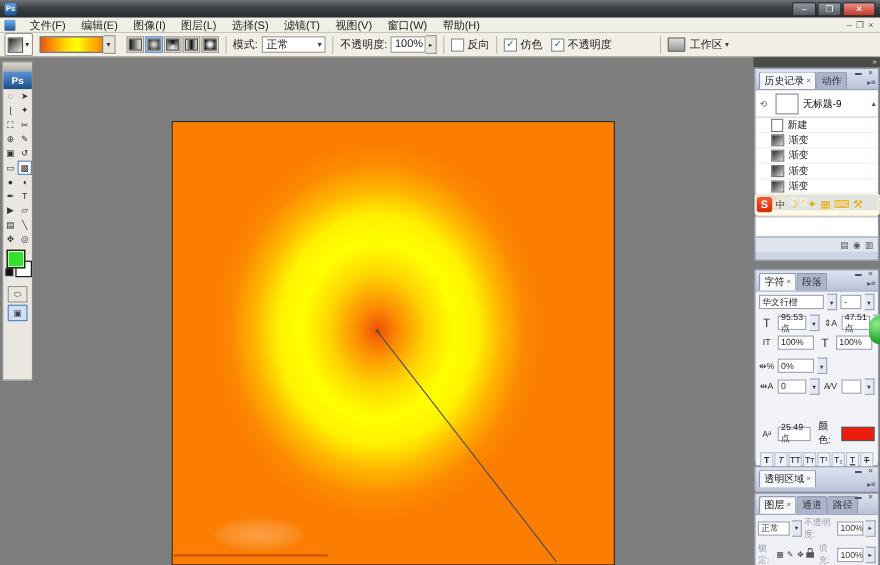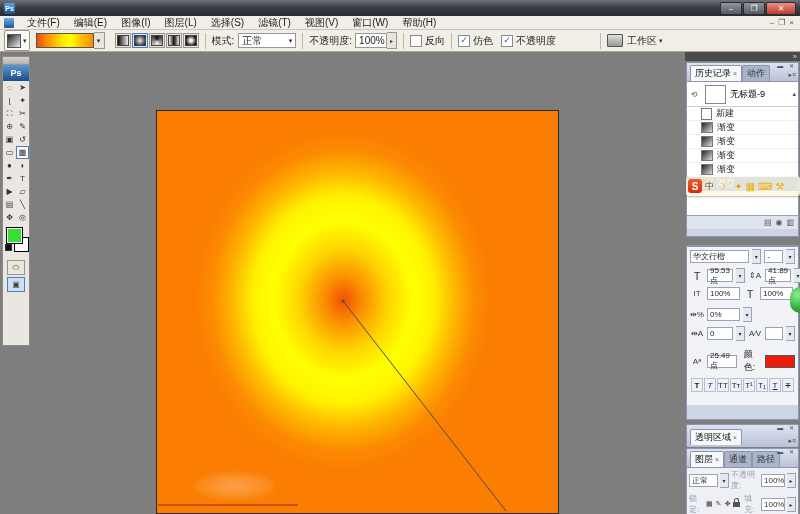--- a/index.html
+++ b/index.html
@@ -72,21 +72,21 @@
   .canvas{left:156px;top:110px;width:403px;height:404px;border:1px solid #2a2a2a;box-sizing:border-box;
     background:radial-gradient(ellipse 150px 172px at 46.5% 47%,
       #ef5007 0%, #fb8a02 12%, #fed601 30%, #ffff00 46%, #fff200 60%, #feb700 74%, #fc8a01 88%, #fb7d01 100%) #fb7d01}
   .smudge{left:195px;top:472px;width:80px;height:28px;border-radius:50%;
     background:radial-gradient(rgba(255,230,210,.35),rgba(255,230,210,0));filter:blur(2px)}
   .wline{left:158px;top:504px;width:140px;height:2px;background:rgba(140,30,20,.45);filter:blur(.5px)}
   
   .dockhead{left:685px;top:52px;width:115px;height:9px;background:#4b4b4b;color:#ddd;font-size:7px;
     display:flex;align-items:center;justify-content:flex-end;padding:0 3px;box-sizing:border-box}
   .panel{left:686px;width:113px;background:#cdd4e4;border:1px solid #8d96ad;box-sizing:border-box}
-  .tabbar{height:16px;display:flex;align-items:center;padding:2px 2px 0 3px;
+  .tabbar{height:16px;display:flex;align-items:flex-start;padding:2px 2px 0 3px;
     background:linear-gradient(#dde3f0,#b9c2d8);position:relative}
   .tab{font-size:9px;padding:1px 4px;border:1px solid #8d96ad;border-bottom:none;border-radius:2px 2px 0 0;
     background:#aab4ca;color:#333;white-space:nowrap;display:flex;gap:2px;align-items:center}
   .tab.active{background:#f7f8fb;color:#111}
   .tab .x{font-size:7px;color:#666}
   .pmenu{position:absolute;right:2px;bottom:2px;font-size:7px;color:#44506a}
   .grpctl{position:absolute;right:2px;top:-1px;font-size:6px;color:#44506a;letter-spacing:2px}
   .pcontent{background:#fff;border-top:1px solid #8d96ad}
   .snaprow{display:flex;align-items:center;height:24px;border-bottom:1px solid #cfcfcf;padding-left:2px}
   .snapthumb{width:19px;height:17px;background:#fff;border:1px solid #888;margin:0 4px}
@@ -369,40 +369,51 @@
   <span class="sic zh">中</span>
   <span class="sic">☽</span>
   <span class="sic">’</span>
   <span class="sic">✦</span>
   <span class="sic">▦</span>
   <span class="sic">⌨</span>
   <span class="sic">⚒</span>
 </div>
 
 <div class="abs panel" style="top:245px;height:175px">
+  <div class="tabbar">
+    <div class="grpctl">▬ ✕</div>
+    <div class="tab active">
+      <span>字符</span>
+      <span class="x">×</span>
+    </div>
+    <div class="tab">
+      <span>段落</span>
+    </div>
+    <div class="pmenu">▸≡</div>
+  </div>
   <div class="pcontent" style="height:158px;background:#f2f3f7">
     <div class="crow">
       <div class="cbox" style="width:64px">
           <span>华文行楷</span>
         </div>
       <div class="cdbtn">▾</div>
       <div class="cbox" style="width:20px">
           <span>-</span>
         </div>
       <div class="cdbtn">▾</div>
     </div>
     <div class="crow">
       <span class="cico" style="font-size:11px">T</span>
       <div class="cbox" style="width:33px">
           <span>95.53 点</span>
         </div>
       <div class="cdbtn">▾</div>
       <span class="cico">⇕A</span>
       <div class="cbox" style="width:33px">
-          <span>41.89 点</span>
+          <span>47.51 点</span>
         </div>
       <div class="cdbtn">▾</div>
     </div>
     <div class="crow">
       <span class="cico">IT</span>
       <div class="cbox" style="width:33px">
           <span>100%</span>
         </div>
       <span class="cico" style="font-size:11px">T</span>
       <div class="cbox" style="width:33px">
@@ -421,21 +432,21 @@
       <div class="cbox" style="width:33px">
           <span>0</span>
         </div>
       <div class="cdbtn">▾</div>
       <span class="cico">A∕V</span>
       <div class="cbox" style="width:22px">
           <span></span>
         </div>
       <div class="cdbtn">▾</div>
     </div>
-    <div class="crow" style="margin-top:3px">
+    <div class="crow" style="margin-top:18px">
       <span class="cico">Aᵃ</span>
       <div class="cbox" style="width:33px">
           <span>25.49 点</span>
         </div>
       <span style="font-size:9px;margin-left:4px">颜色:</span>
       <div class="colorsw" style="background:#ed1c0d"></div>
     </div>
     <div class="tstyles">
       <div class="tsb b">
           <span>T</span>

